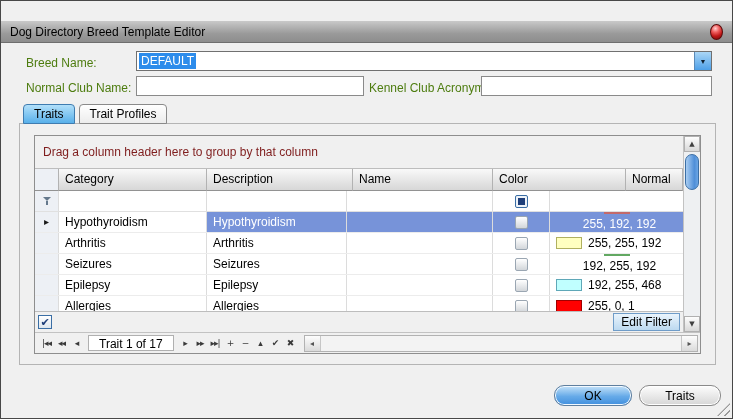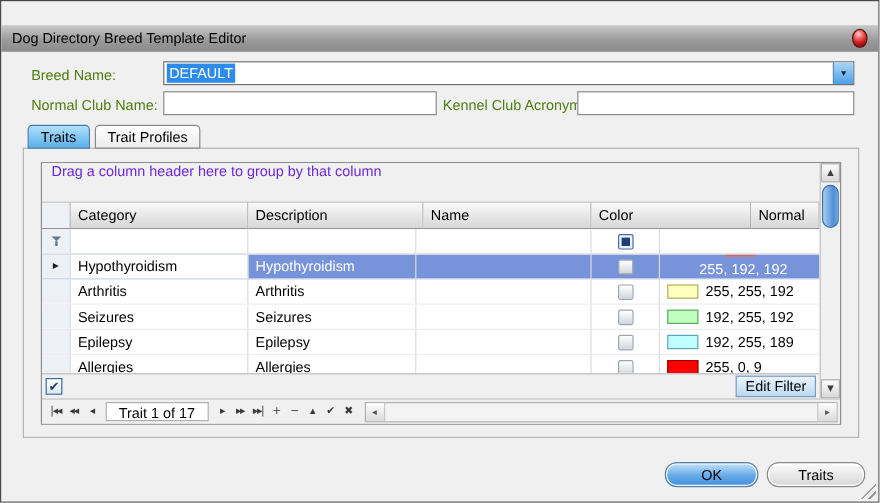--- a/index.html
+++ b/index.html
@@ -27,21 +27,21 @@
   .in-kca { left:480px; top:75px; width:231px; }
 
   
   .tabs { position:absolute; left:22px; top:103px; display:flex; gap:4px; z-index:2; }
   .tab { height:20px; line-height:18px; padding:0 10px; background:linear-gradient(#ffffff,#ececec); border:1px solid #8a8a8a; border-radius:4px 4px 0 0; }
   .tab.active { background:linear-gradient(#b2e0fa,#58b0ea); border-color:#3f7cb0; }
   .tabpage { position:absolute; left:18px; top:122px; width:697px; height:242px; border:1px solid #b4b4b4; background:#f0f0f0; }
 
   
   .grid { position:absolute; left:14px; top:11px; width:667px; height:219px; border:1px solid #8e8e8e; background:#fff; }
-  .group-panel { position:absolute; left:0; top:0; right:17px; height:33px; background:#f0f0f0; border-bottom:1px solid #bdbdbd; display:flex; padding-left:8px; color:#6d28d9; }
+  .group-panel { position:absolute; left:0; top:0; right:17px; height:33px; background:#f0f0f0; border-bottom:1px solid #bdbdbd; display:flex; align-items:center; padding-left:8px; color:#7f1d1d; }
   .header-row { position:absolute; left:0; top:33px; right:17px; height:22px; display:flex; }
   .hcell { background:linear-gradient(#f9f9f9,#e6e6e6 55%,#d7d7d7); border-right:1px solid #b2b2b2; border-bottom:1px solid #929292; padding-left:6px; line-height:21px; }
   .filter-row { position:absolute; left:0; top:55px; right:17px; height:21px; display:flex; background:#fff; border-bottom:1px solid #e0e0e0; }
   .rows { position:absolute; left:0; top:76px; right:17px; height:99px; overflow:hidden; }
   .grid-row { display:flex; height:21px; border-bottom:1px solid #ececec; background:#fff; }
   .cell { border-right:1px solid #dcdcdc; padding-left:6px; line-height:20px; white-space:nowrap; overflow:hidden; }
   .c-ind { width:24px; padding-left:0; background:#edf0f5; display:flex; align-items:center; justify-content:center; }
   .c-cat { width:148px; }
   .c-name { width:140px; }
   .c-desc { width:146px; }
@@ -181,49 +181,49 @@
             </div>
           </div>
           <div class="grid-row">
             <div class="cell c-ind"></div>
             <div class="cell c-cat">Seizures</div>
             <div class="cell c-name">Seizures</div>
             <div class="cell c-desc"></div>
             <div class="cell c-norm">
               <span class="cb"></span>
             </div>
-            <div class="cell c-color" style="border-right:none;">
+            <div class="cell c-color" style="border-right:none;flex-direction:column;">
               <span class="swatch" style="background: rgb(192, 255, 192); border-color: rgb(98, 168, 98);"></span>
               <span class="rgbtext">192, 255, 192</span>
             </div>
           </div>
           <div class="grid-row">
             <div class="cell c-ind"></div>
             <div class="cell c-cat">Epilepsy</div>
             <div class="cell c-name">Epilepsy</div>
             <div class="cell c-desc"></div>
             <div class="cell c-norm">
               <span class="cb"></span>
             </div>
             <div class="cell c-color" style="border-right:none;">
               <span class="swatch" style="background: rgb(192, 255, 255); border-color: rgb(95, 168, 184);"></span>
-              <span class="rgbtext">192, 255, 189</span>
+              <span class="rgbtext">192, 255, 468</span>
             </div>
           </div>
           <div class="grid-row">
             <div class="cell c-ind"></div>
             <div class="cell c-cat">Allergies</div>
             <div class="cell c-name">Allergies</div>
             <div class="cell c-desc"></div>
             <div class="cell c-norm">
               <span class="cb"></span>
             </div>
             <div class="cell c-color" style="border-right:none;">
               <span class="swatch" style="background: rgb(255, 0, 0); border-color: rgb(160, 0, 0);"></span>
-              <span class="rgbtext">255, 0, 9</span>
+              <span class="rgbtext">255, 0, 1</span>
             </div>
           </div>
         </div>
 
       <div class="filterbar">
         <span class="cbx">
           <span class="checkglyph">✔</span>
         </span>
         <button class="editfilter">Edit Filter</button>
       </div>

